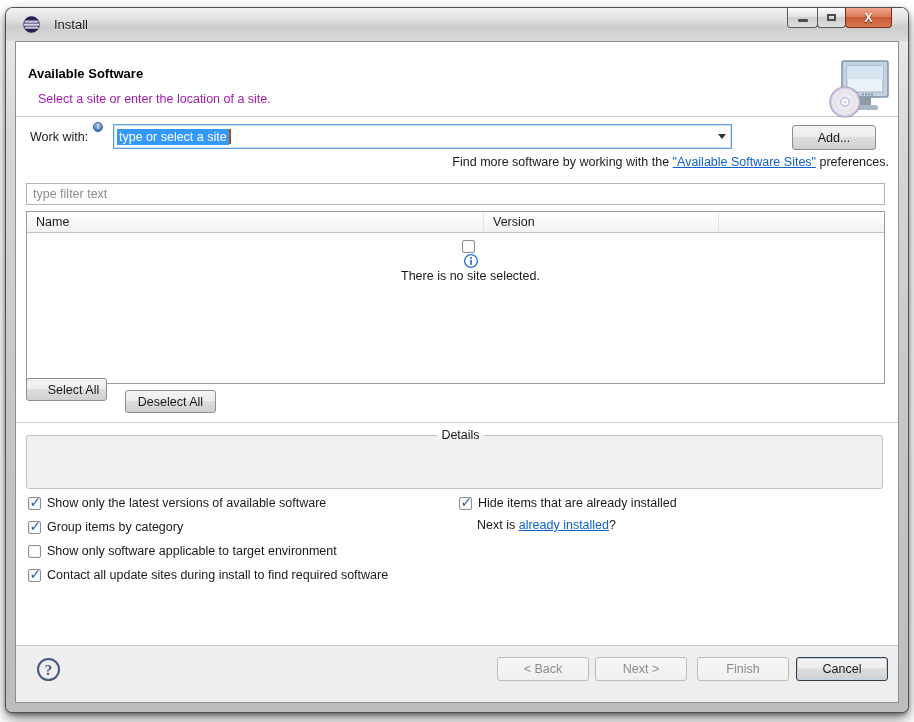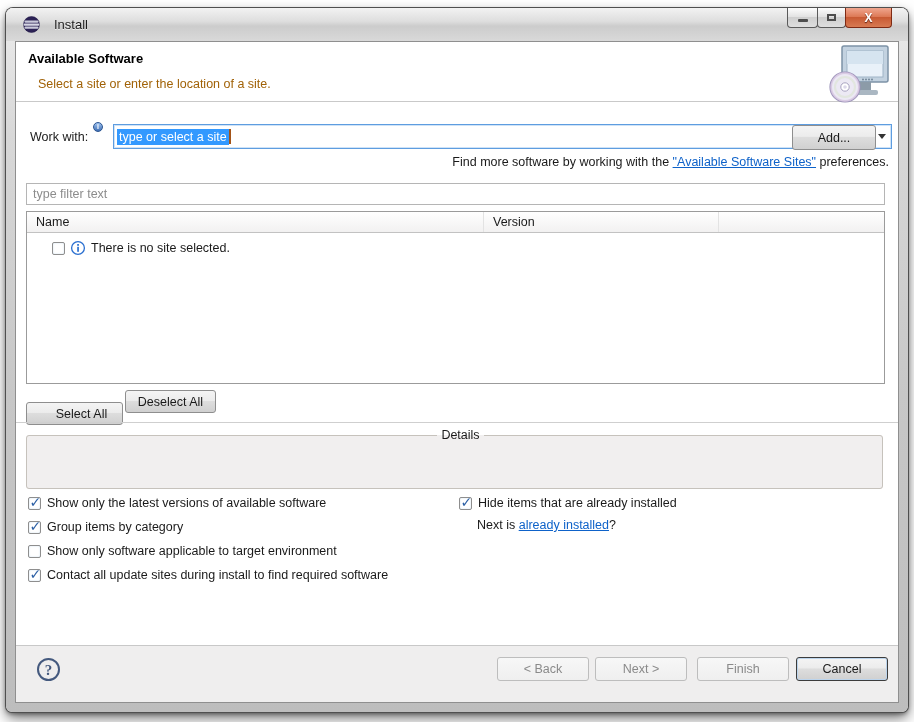--- a/index.html
+++ b/index.html
@@ -26,32 +26,32 @@
     background:linear-gradient(180deg,#f0a68f 0%,#dd7a57 45%,#c85a34 50%,#d87a52 100%); }
   .glyph-min { width:10px; height:3px; background:#4d4d4d; border-radius:1px; margin-top:6px; }
   .glyph-max { width:9px; height:7px; border:2px solid #4d4d4d; background:transparent; }
   .glyph-close { color:#fff; font-weight:bold; font-size:12px; text-shadow:0 1px 1px rgba(60,10,0,.8); }
 
   
   .client { position:absolute; left:9px; top:33px; right:9px; bottom:9px; background:#ffffff;
     border:1px solid #8f8f8f; }
 
   
-  .wiz-header { position:absolute; left:0; top:0; right:0; height:60px; background:#fff;
+  .wiz-header { position:absolute; left:0; top:15px; right:0; height:60px; background:#fff;
     border-bottom:1px solid #c9c9c9; }
   .wiz-title { position:absolute; left:12px; top:9px; font-size:13px; font-weight:bold; color:#000; }
-  .wiz-subtitle { position:absolute; left:22px; top:35px; color:#a16207; }
+  .wiz-subtitle { position:absolute; left:22px; top:35px; color:#a21caf; }
   .wiz-icon { position:absolute; right:6px; top:2px; width:64px; height:62px; }
 
   
   .ww-label { position:absolute; left:14px; top:88px; }
   .ww-deco { position:absolute; left:77px; top:80px; width:10px; height:10px; border-radius:50%;
     background:linear-gradient(180deg,#9ec2ef,#3f6fb5); border:1px solid #2c5591; color:#fff;
     font-size:7px; line-height:8px; text-align:center; font-weight:bold; }
-  .combo { position:absolute; left:97px; top:82px; width:779px; height:25px; background:#fff;
+  .combo { position:absolute; left:97px; top:82px; width:619px; height:25px; background:#fff;
     border:1px solid #5e9de0; box-shadow:0 0 0 1px #cfe3f7 inset; display:flex; align-items:center; }
   .combo-text { margin-left:3px; padding:1px 2px; background:#3399ff; color:#fff; white-space:nowrap; }
   .combo-caret { width:2px; height:15px; background:#a35418; margin-left:0; }
   .combo-arrow { margin-left:auto; width:19px; height:100%; display:flex; align-items:center;
     justify-content:center; cursor:pointer; }
   .combo-arrow::after { content:""; border:4px solid transparent; border-top:5px solid #333; margin-top:4px; }
 
   
   .btn { border:1px solid #8e8e8e; border-radius:3px; color:#1a1a1a;
     background:linear-gradient(180deg,#f4f4f4 0%,#ececec 45%,#dddddd 50%,#d0d0d0 100%);
@@ -70,30 +70,30 @@
     border:1px solid #b5b5b5; padding:0 6px; font-family:inherit; font-size:12.5px; color:#1a1a1a; }
   .filter-input::placeholder { color:#8c8c8c; opacity:1; }
 
   
   .table { position:absolute; left:10px; top:169px; width:859px; height:173px; border:1px solid #9b9b9b;
     background:#fff; }
   .thead { display:flex; height:21px; background:linear-gradient(180deg,#ffffff,#f2f1f1);
     border-bottom:1px solid #c2c2c2; }
   .th { padding:3px 0 0 9px; font-size:12.5px; color:#1a1a1a; border-right:1px solid #e3e3e3; }
   .th.name { width:457px; } .th.version { width:235px; } .th.rest { flex:1; border-right:none; }
-  .trow { display:flex; align-items:center; padding:7px 0 0 25px; }
+  .trow { display:flex; align-items:center; padding:7px 0 0 25px;flex-direction:column; }
   .row-text { margin-left:5px; }
 
   
   .checkbox { width:13px; height:13px; border:1px solid #8e8e8e; border-radius:2px; background:#fff;
     box-shadow:inset 0 0 2px #cfe0ee; position:relative; flex:0 0 13px; cursor:pointer; }
   .checkbox.checked::after { content:"\2713"; position:absolute; left:0.5px; top:-3.5px;
     font-size:14px; font-weight:bold; color:#2d61a6; }
 
-  .selectall-btn { position:absolute; left:10px; top:360px; width:97px; height:23px;padding-left:14px; }
+  .selectall-btn { position:absolute; left:10px; top:336px; width:81px; height:23px;padding-left:14px; }
   .deselectall-btn { position:absolute; left:109px; top:348px; width:91px; height:23px; }
 
   .sep1 { position:absolute; left:0; right:0; top:380px; height:1px; background:#cfcfcf; }
 
   fieldset.details { position:absolute; left:10px; top:386px; width:857px; height:61px;
     border:1px solid #c6c2bc; border-radius:3px; background:#f1efef;text-align:center; }
   fieldset.details legend { margin-left:6px; padding:0 4px; font-size:12.5px; color:#1a1a1a; }
 
   .opt-row { position:absolute; display:flex; align-items:center; }
   .opt-row .opt-label { margin-left:6px;text-align:right; }

